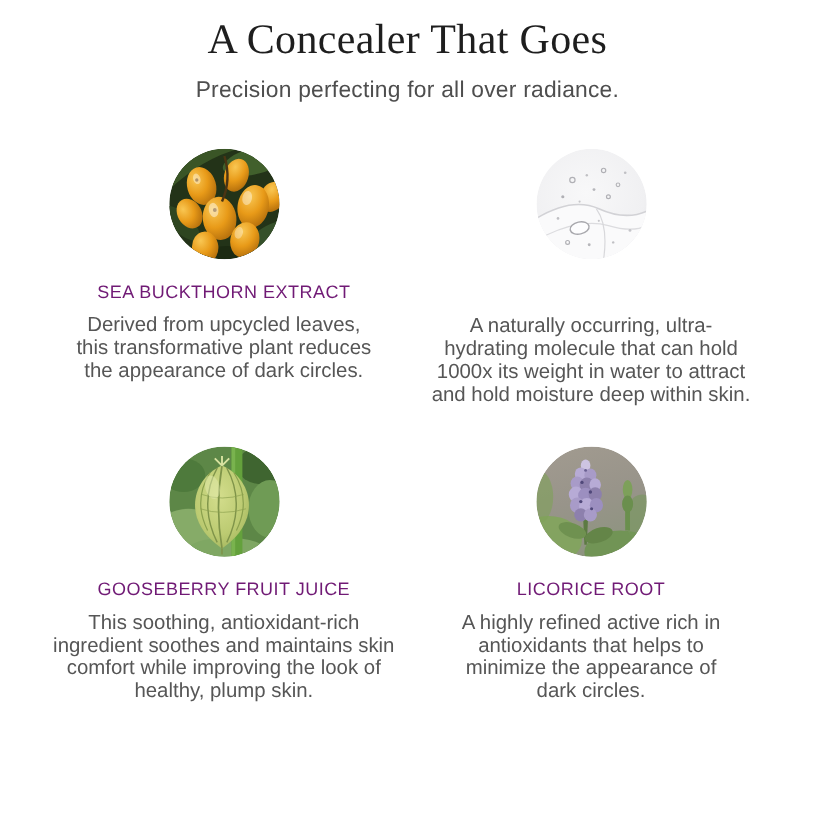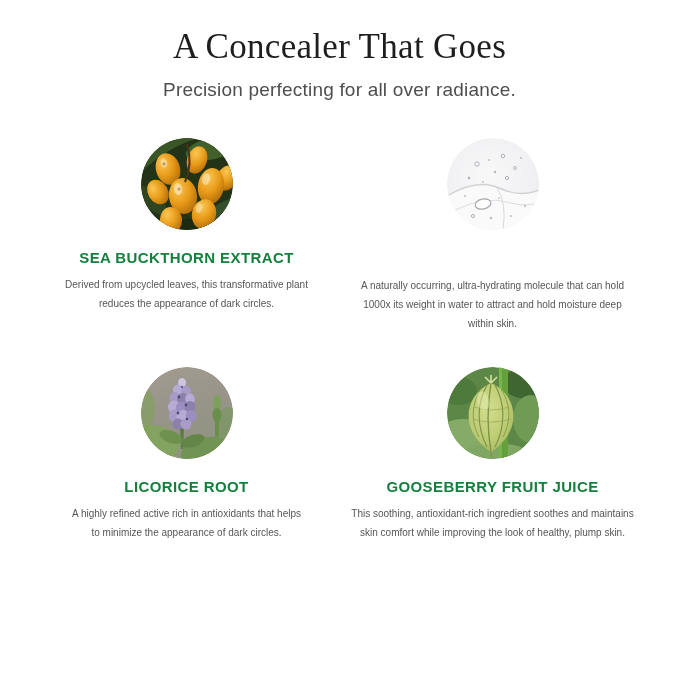--- a/index.html
+++ b/index.html
@@ -6,21 +6,21 @@
   html, body { background: #ffffff; }
   .page {
     position: relative;
     width: 679px;
     height: 679px;
     background: #ffffff;
     overflow: hidden;
     font-family: "Liberation Sans", sans-serif;
     color: #3c3c3c;
   }
-  .header { text-align: center; padding-top: 27px; }
+  .header { text-align: center; padding-top: 13px; }
   .title {
     font-family: "Liberation Serif", serif;
     font-weight: 400;
     font-size: 35px;
     line-height: 39px;
     color: #1e1e1e;
     letter-spacing: 0.3px;
   }
   .subtitle {
     margin-top: 13px;
@@ -43,27 +43,27 @@
     width: 92px;
     height: 92px;
     border-radius: 50%;
     overflow: hidden;
     margin: 0 auto 19px auto;
     display: block;
   }
   .photo-circle svg { display: block; width: 92px; height: 92px; }
   .ing-name {
     font-size: 15px;
-    font-weight: 700;
-    color: #15803d;
+    font-weight: 400;
+    color: #701a75;
     letter-spacing: 0.4px;
     margin-bottom: 9px;
   }
   .ing-desc {
-    font-size: 10px;
+    font-size: 17px;
     line-height: 19px;
     color: #565656;
     margin: 0 auto;
   }
   .w250 { max-width: 250px; }
   .w268 { max-width: 268px; margin-top: 46px; }
   .w240 { max-width: 240px; }
   .w285 { max-width: 285px; }
 </style>
 </head>
@@ -154,20 +154,60 @@
             <circle cx="44" cy="80" r="1.2" fill="#b6b6ba"></circle>
             <circle cx="18" cy="58" r="1.1" fill="#c0c0c4"></circle>
             <circle cx="64" cy="78" r="1" fill="#c0c0c4"></circle>
             <circle cx="78" cy="68" r="1.2" fill="#c6c6ca"></circle>
             <circle cx="36" cy="44" r="0.9" fill="#c6c6ca"></circle>
             <circle cx="52" cy="60" r="0.9" fill="#c6c6ca"></circle>
           </g>
         </svg>
       </span>
       <p class="ing-desc w268">A naturally occurring, ultra-hydrating molecule that can hold 1000x its weight in water to attract and hold moisture deep within skin.</p>
+    </div>
+
+    <div class="cell">
+      <span class="photo-circle">
+        <svg viewBox="0 0 92 92" aria-hidden="true">
+          <defs>
+            <clipPath id="clipD">
+                <circle cx="46" cy="46" r="46"></circle>
+              </clipPath>
+            <radialGradient id="huskG" cx="45%" cy="38%" r="75%">
+              <stop offset="0%" stop-color="#d3dd8c"></stop>
+              <stop offset="60%" stop-color="#bccb72"></stop>
+              <stop offset="100%" stop-color="#9cb058"></stop>
+            </radialGradient>
+          </defs>
+          <g clip-path="url(#clipD)">
+            <rect width="92" height="92" fill="#5d8747"></rect>
+            <ellipse cx="16" cy="70" rx="26" ry="18" fill="#86ab68"></ellipse>
+            <ellipse cx="80" cy="16" rx="24" ry="16" fill="#3f6530"></ellipse>
+            <ellipse cx="84" cy="52" rx="18" ry="24" fill="#6f9b55"></ellipse>
+            <ellipse cx="48" cy="88" rx="34" ry="12" fill="#7fa763"></ellipse>
+            <ellipse cx="12" cy="24" rx="18" ry="14" fill="#4e7a3c"></ellipse>
+            <rect x="52" y="0" width="9" height="92" fill="#64a13c"></rect>
+            <rect x="52" y="0" width="3" height="92" fill="#79b34e"></rect>
+            <path d="M44 16 C 26 24, 18 42, 23 59 C 27 72, 37 80, 44 85 C 51 80, 61 72, 65 59 C 70 42, 62 24, 44 16 Z" fill="url(#huskG)"></path>
+            <path d="M44 16 C 40 40, 40 62, 44 85" stroke="#7f944a" stroke-width="1.4" fill="none"></path>
+            <path d="M40 18 C 30 36, 29 58, 40 80" stroke="#7f944a" stroke-width="1.2" fill="none"></path>
+            <path d="M48 18 C 58 36, 59 58, 48 80" stroke="#7f944a" stroke-width="1.2" fill="none"></path>
+            <path d="M34 22 C 24 38, 24 54, 32 70" stroke="#8aa04e" stroke-width="1" fill="none"></path>
+            <path d="M54 22 C 64 38, 64 54, 56 70" stroke="#8aa04e" stroke-width="1" fill="none"></path>
+            <path d="M27 40 Q44 46 62 40" stroke="#8aa04e" stroke-width="0.8" fill="none" opacity="0.7"></path>
+            <path d="M26 52 Q44 58 64 52" stroke="#8aa04e" stroke-width="0.8" fill="none" opacity="0.7"></path>
+            <path d="M44 16 L38 10 M44 16 L44 8 M44 16 L50 10" stroke="#d8e2a0" stroke-width="1.6" fill="none"></path>
+            <path d="M44 85 L44 90" stroke="#7f944a" stroke-width="1.4"></path>
+            <ellipse cx="36" cy="34" rx="6" ry="10" fill="#e4ebae" opacity="0.5" transform="rotate(-14 36 34)"></ellipse>
+          </g>
+        </svg>
+      </span>
+      <div class="ing-name">GOOSEBERRY FRUIT JUICE</div>
+      <p class="ing-desc w285">This soothing, antioxidant-rich ingredient soothes and maintains skin comfort while improving the look of healthy, plump skin.</p>
     </div>
 
     <div class="cell">
       <span class="photo-circle">
         <svg viewBox="0 0 92 92" aria-hidden="true">
           <defs>
             <clipPath id="clipC">
                 <circle cx="46" cy="46" r="46"></circle>
               </clipPath>
             <linearGradient id="licBg" x1="0" y1="0" x2="0.3" y2="1">
@@ -209,54 +249,14 @@
               <circle cx="46" cy="52" r="1.3" fill="#50487a"></circle>
               <circle cx="41" cy="20" r="1.2" fill="#6a6092"></circle>
             </g>
           </g>
         </svg>
       </span>
       <div class="ing-name">LICORICE ROOT</div>
       <p class="ing-desc w240">A highly refined active rich in antioxidants that helps to minimize the appearance of dark circles.</p>
     </div>
 
-    <div class="cell">
-      <span class="photo-circle">
-        <svg viewBox="0 0 92 92" aria-hidden="true">
-          <defs>
-            <clipPath id="clipD">
-                <circle cx="46" cy="46" r="46"></circle>
-              </clipPath>
-            <radialGradient id="huskG" cx="45%" cy="38%" r="75%">
-              <stop offset="0%" stop-color="#d3dd8c"></stop>
-              <stop offset="60%" stop-color="#bccb72"></stop>
-              <stop offset="100%" stop-color="#9cb058"></stop>
-            </radialGradient>
-          </defs>
-          <g clip-path="url(#clipD)">
-            <rect width="92" height="92" fill="#5d8747"></rect>
-            <ellipse cx="16" cy="70" rx="26" ry="18" fill="#86ab68"></ellipse>
-            <ellipse cx="80" cy="16" rx="24" ry="16" fill="#3f6530"></ellipse>
-            <ellipse cx="84" cy="52" rx="18" ry="24" fill="#6f9b55"></ellipse>
-            <ellipse cx="48" cy="88" rx="34" ry="12" fill="#7fa763"></ellipse>
-            <ellipse cx="12" cy="24" rx="18" ry="14" fill="#4e7a3c"></ellipse>
-            <rect x="52" y="0" width="9" height="92" fill="#64a13c"></rect>
-            <rect x="52" y="0" width="3" height="92" fill="#79b34e"></rect>
-            <path d="M44 16 C 26 24, 18 42, 23 59 C 27 72, 37 80, 44 85 C 51 80, 61 72, 65 59 C 70 42, 62 24, 44 16 Z" fill="url(#huskG)"></path>
-            <path d="M44 16 C 40 40, 40 62, 44 85" stroke="#7f944a" stroke-width="1.4" fill="none"></path>
-            <path d="M40 18 C 30 36, 29 58, 40 80" stroke="#7f944a" stroke-width="1.2" fill="none"></path>
-            <path d="M48 18 C 58 36, 59 58, 48 80" stroke="#7f944a" stroke-width="1.2" fill="none"></path>
-            <path d="M34 22 C 24 38, 24 54, 32 70" stroke="#8aa04e" stroke-width="1" fill="none"></path>
-            <path d="M54 22 C 64 38, 64 54, 56 70" stroke="#8aa04e" stroke-width="1" fill="none"></path>
-            <path d="M27 40 Q44 46 62 40" stroke="#8aa04e" stroke-width="0.8" fill="none" opacity="0.7"></path>
-            <path d="M26 52 Q44 58 64 52" stroke="#8aa04e" stroke-width="0.8" fill="none" opacity="0.7"></path>
-            <path d="M44 16 L38 10 M44 16 L44 8 M44 16 L50 10" stroke="#d8e2a0" stroke-width="1.6" fill="none"></path>
-            <path d="M44 85 L44 90" stroke="#7f944a" stroke-width="1.4"></path>
-            <ellipse cx="36" cy="34" rx="6" ry="10" fill="#e4ebae" opacity="0.5" transform="rotate(-14 36 34)"></ellipse>
-          </g>
-        </svg>
-      </span>
-      <div class="ing-name">GOOSEBERRY FRUIT JUICE</div>
-      <p class="ing-desc w285">This soothing, antioxidant-rich ingredient soothes and maintains skin comfort while improving the look of healthy, plump skin.</p>
-    </div>
-
   </div>
 </div>
 
 </body></html>

